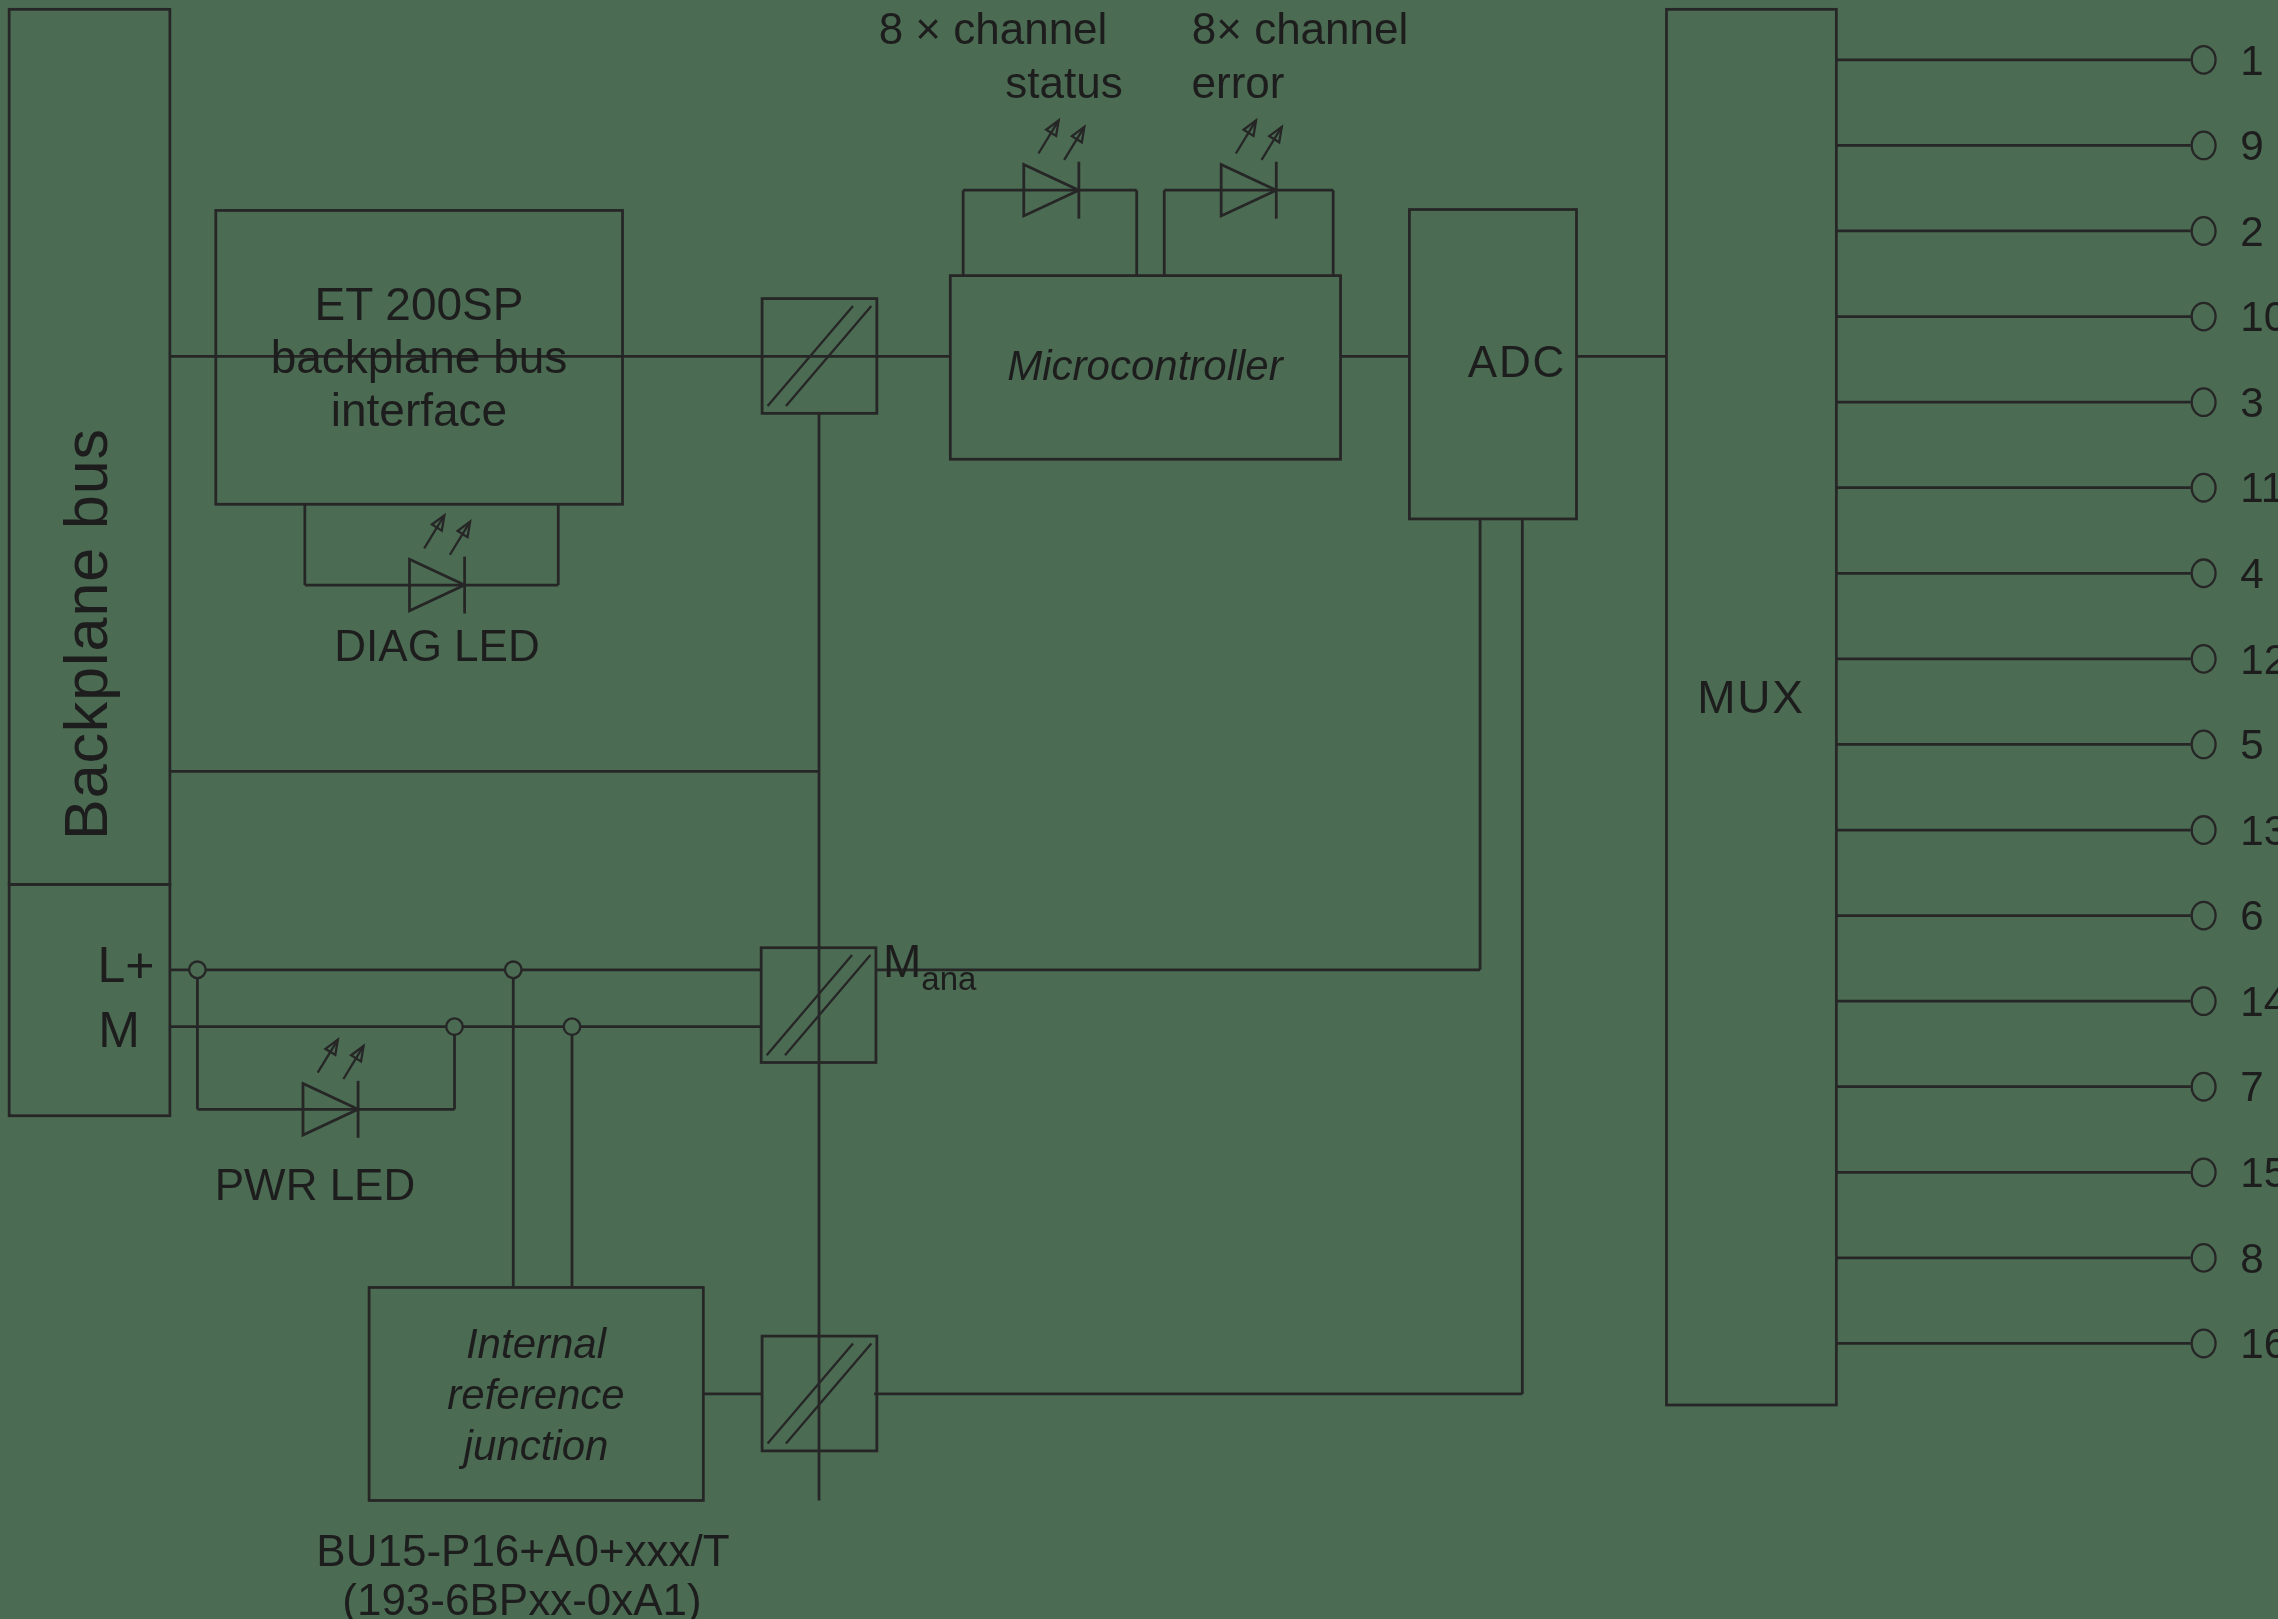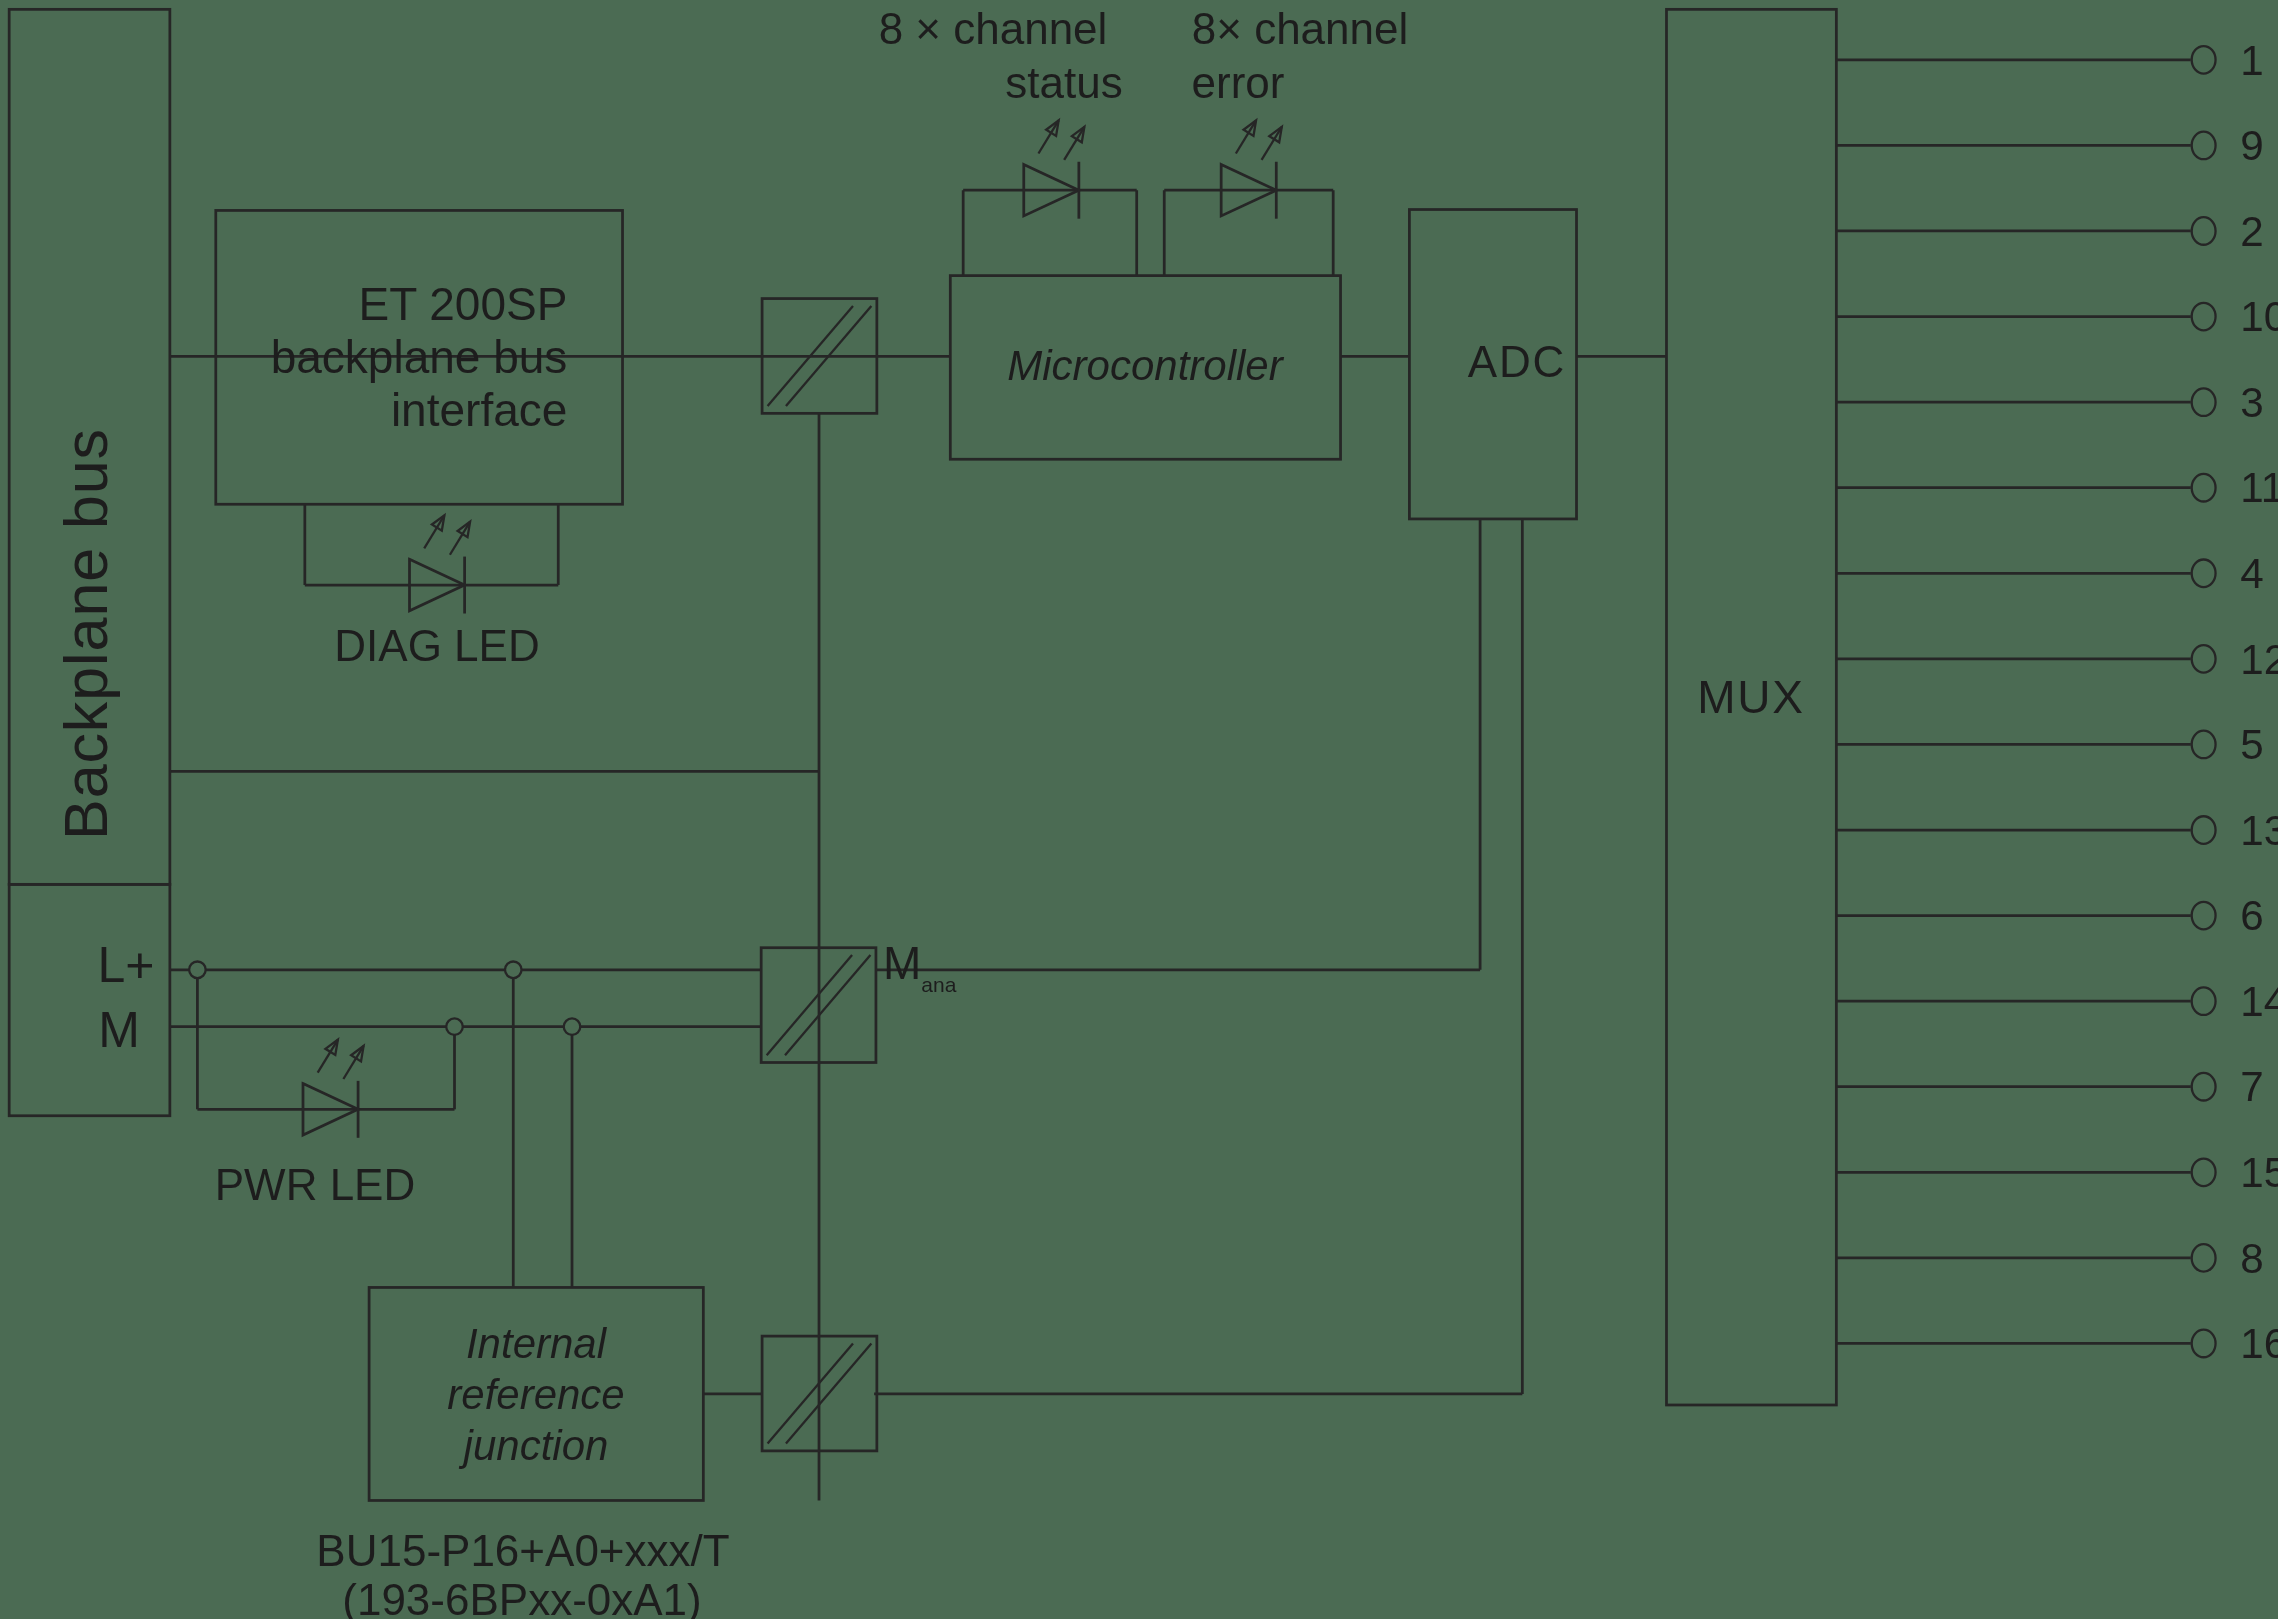--- a/index.html
+++ b/index.html
@@ -18,29 +18,29 @@
   .txt{
     position:absolute;
     transform:translate(-50%,-50%);
     white-space:pre-line;
     text-align:center;
     color:var(--text,#1d1d1d);
     line-height:1.2;
   }
   .rot{transform:translate(-50%,-50%) rotate(-90deg);}
   .f-backplane{font-size:61px;letter-spacing:0.9px;}
-  .f-box{font-size:46px;line-height:53px;text-align:right;}
+  .f-box{font-size:46px;line-height:53px;}
   .f-label{font-size:44px;}
   .f-small{font-size:42px;line-height:51px;font-style:italic;}
   .f-supply{font-size:50px;}
   .f-mux{font-size:46px;letter-spacing:1.8px;}
   .f-adc{font-size:44px;letter-spacing:1.8px;}
   .f-footer{font-size:44px;}
   .mana{transform:translate(0,-50%);font-size:46px;}
-  .mana .sub{font-size:21px;vertical-align:-13px;text-align:right;}
+  .mana .sub{font-size:33px;vertical-align:-13px;text-align:right;}
   svg text{
     stroke:none; fill:var(--text,#1d1d1d);
     font-family:"Liberation Sans",sans-serif; font-size:46px;
   }
 </style>
 </head>
 <body>
 
 <div class="canvas" id="canvas" style="--bg: #4b6b53; --line: #262626; --text: #1d1d1d; background: rgb(75, 107, 83);">
 

